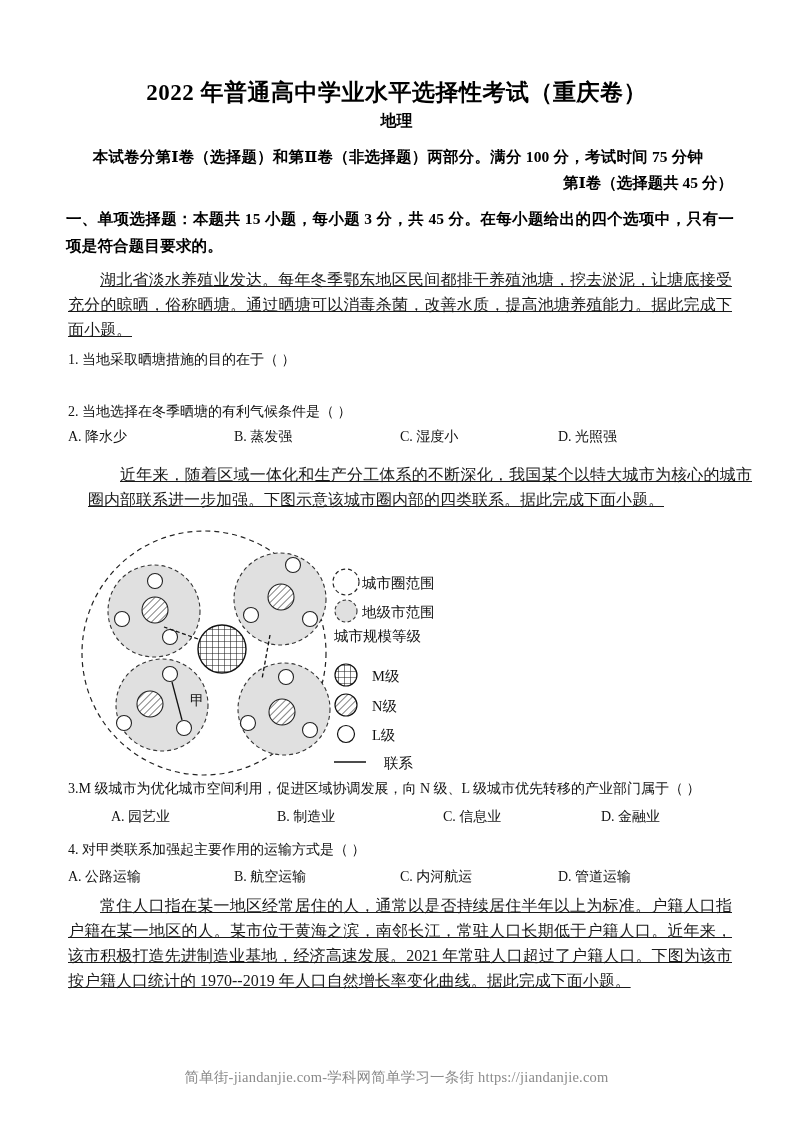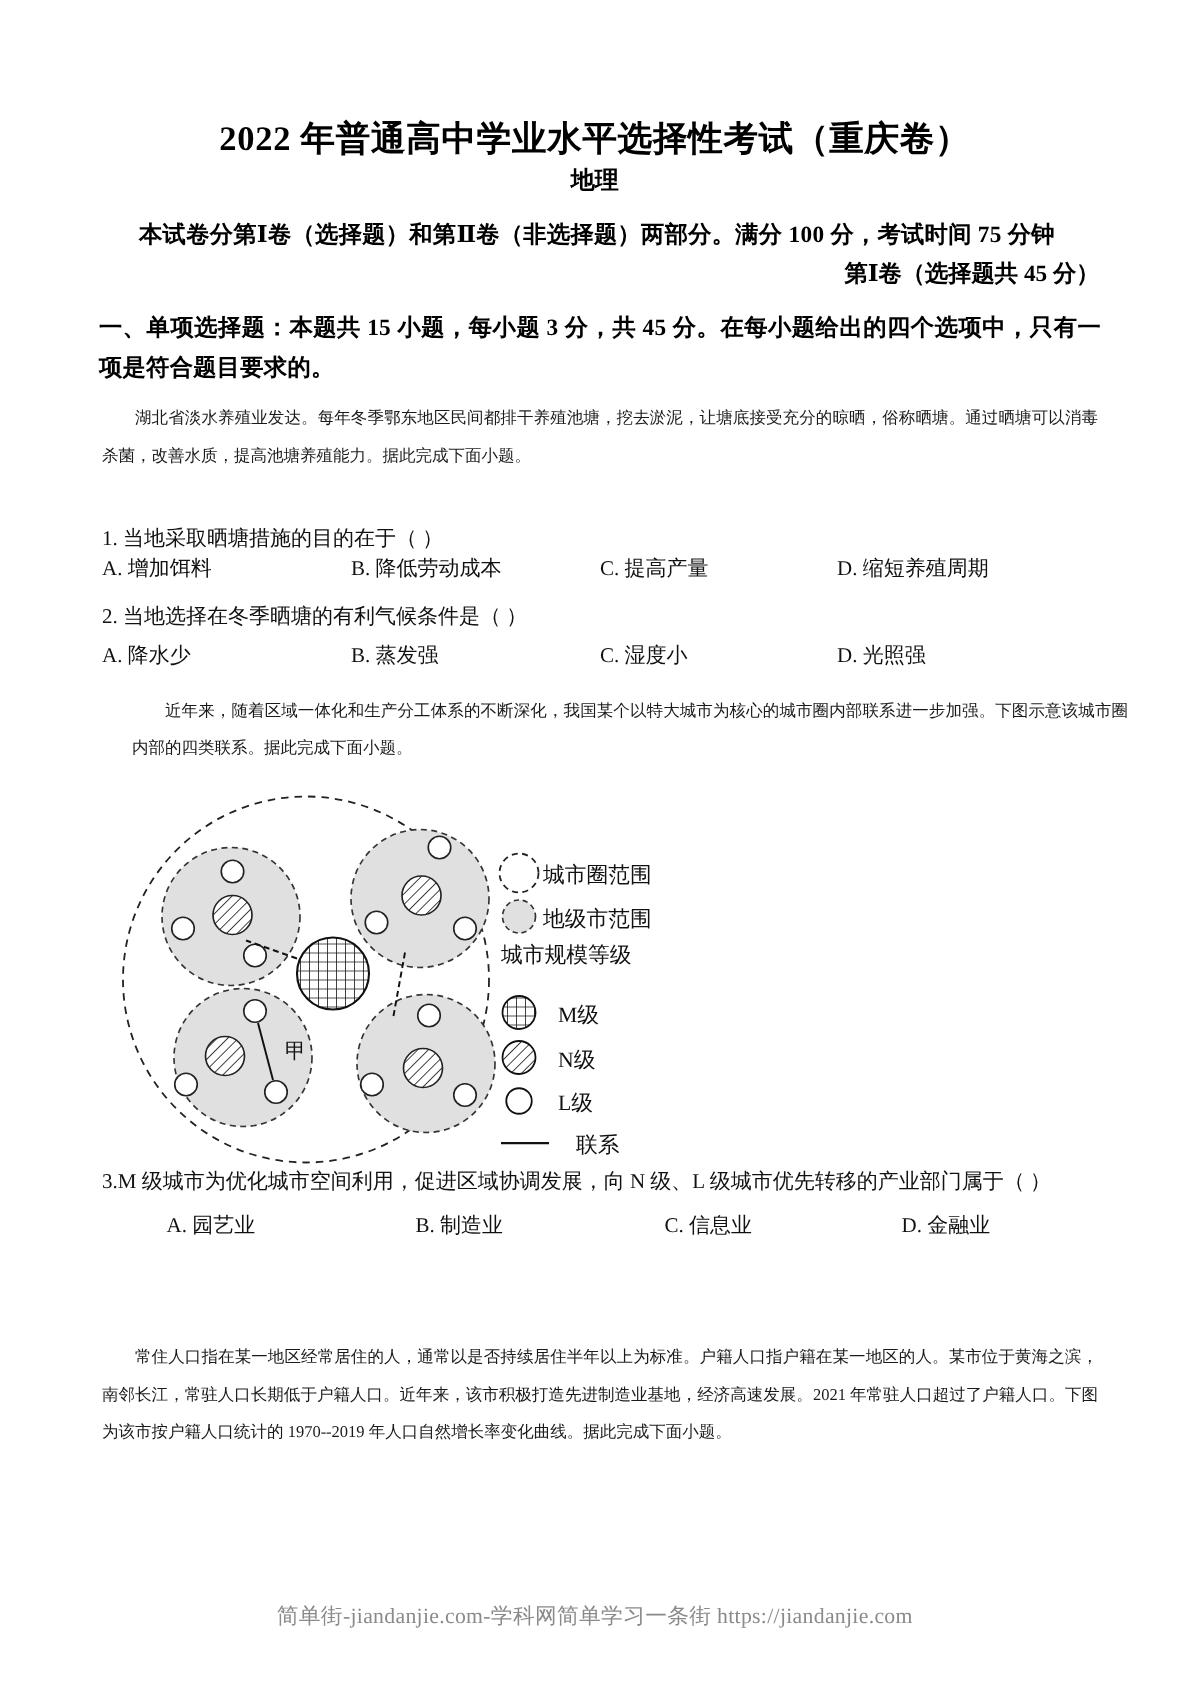--- a/index.html
+++ b/index.html
@@ -68,26 +68,27 @@
     font-size: 15.5px;
     font-weight: bold;
     line-height: 27px;
     text-align: justify;
     letter-spacing: 0.2px;
   }
 
   
   .passage {
     position: absolute;
-    font-size: 11px;
+    font-size: 16px;
     line-height: 25px;
     text-align: justify;
     text-indent: 2em;
     color: #1a1a1a;
     font-family: "Liberation Serif", "DejaVu Serif", serif;
+    text-decoration: underline;
   }
   .passage-1 { left: 68px; top: 267px; width: 664px; }
   .passage-2 { left: 68px; top: 462px; width: 664px; margin-left: 20px; }
   .passage-3 { left: 68px; top: 893px; width: 664px; }
 
   
   .q-stem {
     position: absolute;
     font-size: 14px;
     line-height: 20px;
@@ -142,26 +143,20 @@
 
   <div class="doc-title">2022 年普通高中学业水平选择性考试（重庆卷）</div>
   <div class="doc-subtitle">地理</div>
   <div class="exam-info">本试卷分第Ⅰ卷（选择题）和第Ⅱ卷（非选择题）两部分。满分 100 分，考试时间 75 分钟</div>
   <div class="section-head">第Ⅰ卷（选择题共 45 分）</div>
   <div class="instruction">一、单项选择题：本题共 15 小题，每小题 3 分，共 45 分。在每小题给出的四个选项中，只有一项是符合题目要求的。</div>
 
   <div class="passage passage-1">湖北省淡水养殖业发达。每年冬季鄂东地区民间都排干养殖池塘，挖去淤泥，让塘底接受充分的晾晒，俗称晒塘。通过晒塘可以消毒杀菌，改善水质，提高池塘养殖能力。据此完成下面小题。</div>
 
   <div class="q-stem" style="left:68px; top:350px;">1. 当地采取晒塘措施的目的在于（     ）</div>
-  <div class="opt-row" style="top:370px;">
-    <span class="opt opt-a">A. 增加饵料</span>
-    <span class="opt opt-b">B. 降低劳动成本</span>
-    <span class="opt opt-c">C. 提高产量</span>
-    <span class="opt opt-d">D. 缩短养殖周期</span>
-  </div>
 
   <div class="q-stem" style="left:68px; top:402px;">2. 当地选择在冬季晒塘的有利气候条件是（     ）</div>
   <div class="opt-row" style="top:428px;">
     <span class="opt opt-a">A. 降水少</span>
     <span class="opt opt-b">B. 蒸发强</span>
     <span class="opt opt-c">C. 湿度小</span>
     <span class="opt opt-d">D. 光照强</span>
   </div>
 
   <div class="passage passage-2">近年来，随着区域一体化和生产分工体系的不断深化，我国某个以特大城市为核心的城市圈内部联系进一步加强。下图示意该城市圈内部的四类联系。据此完成下面小题。</div>
@@ -253,18 +248,25 @@
   </div>
 
   <div class="q-stem" style="left:68px; top:779px;">3.M 级城市为优化城市空间利用，促进区域协调发展，向 N 级、L 级城市优先转移的产业部门属于（     ）</div>
   <div class="opt-row" style="top:808px;margin-left:43px;">
     <span class="opt opt-a">A. 园艺业</span>
     <span class="opt opt-b">B. 制造业</span>
     <span class="opt opt-c">C. 信息业</span>
     <span class="opt opt-d">D. 金融业</span>
   </div>
 
+  <div class="q-stem" style="left:68px; top:840px;">4. 对甲类联系加强起主要作用的运输方式是（     ）</div>
+  <div class="opt-row" style="top:868px;">
+    <span class="opt opt-a">A. 公路运输</span>
+    <span class="opt opt-b">B. 航空运输</span>
+    <span class="opt opt-c">C. 内河航运</span>
+    <span class="opt opt-d">D. 管道运输</span>
+  </div>
 
   <div class="passage passage-3">常住人口指在某一地区经常居住的人，通常以是否持续居住半年以上为标准。户籍人口指户籍在某一地区的人。某市位于黄海之滨，南邻长江，常驻人口长期低于户籍人口。近年来，该市积极打造先进制造业基地，经济高速发展。2021 年常驻人口超过了户籍人口。下图为该市按户籍人口统计的 1970--2019 年人口自然增长率变化曲线。据此完成下面小题。</div>
 
   <div class="footer">简单街-jiandanjie.com-学科网简单学习一条街 https://jiandanjie.com</div>
 
 </div>
 
 </body></html>

